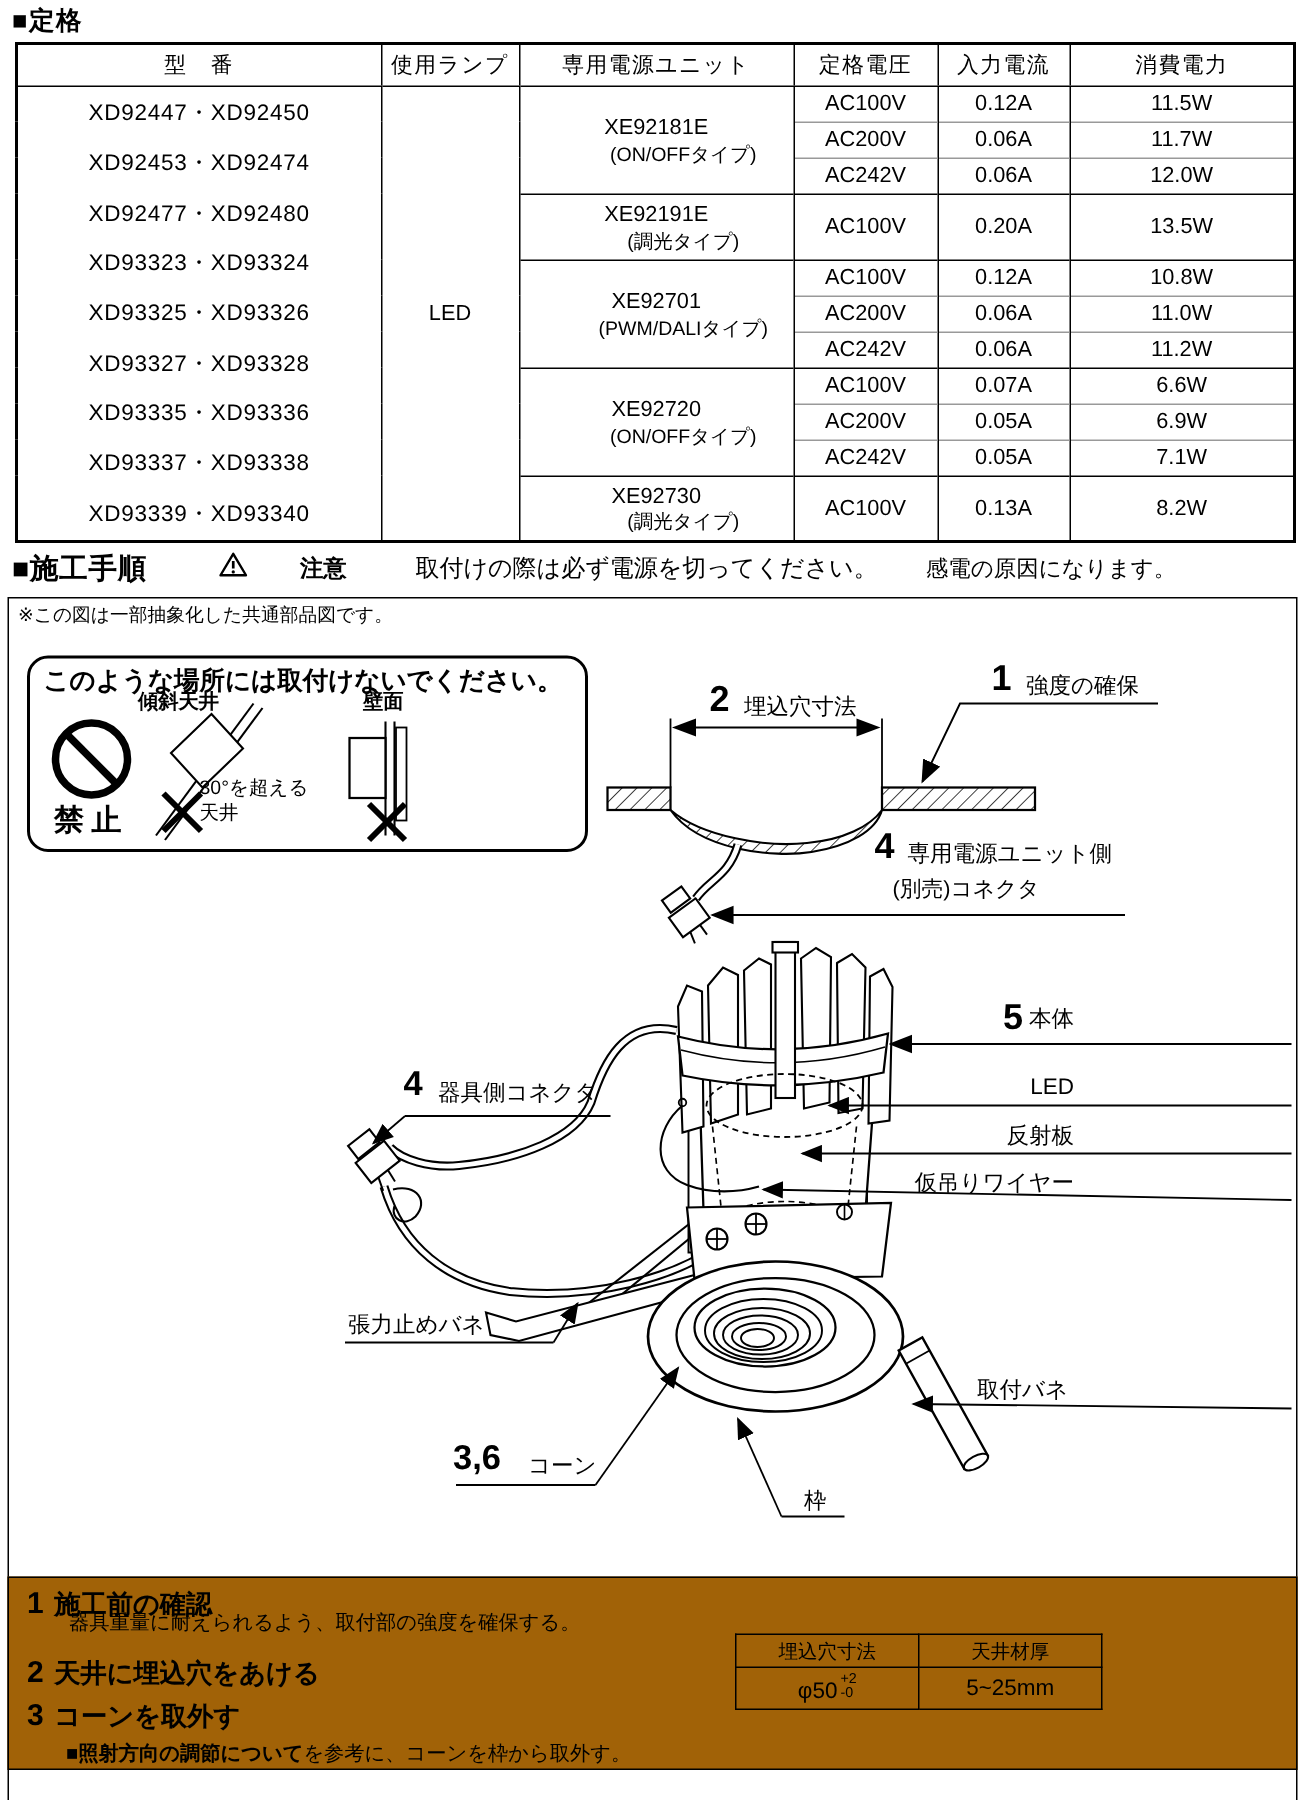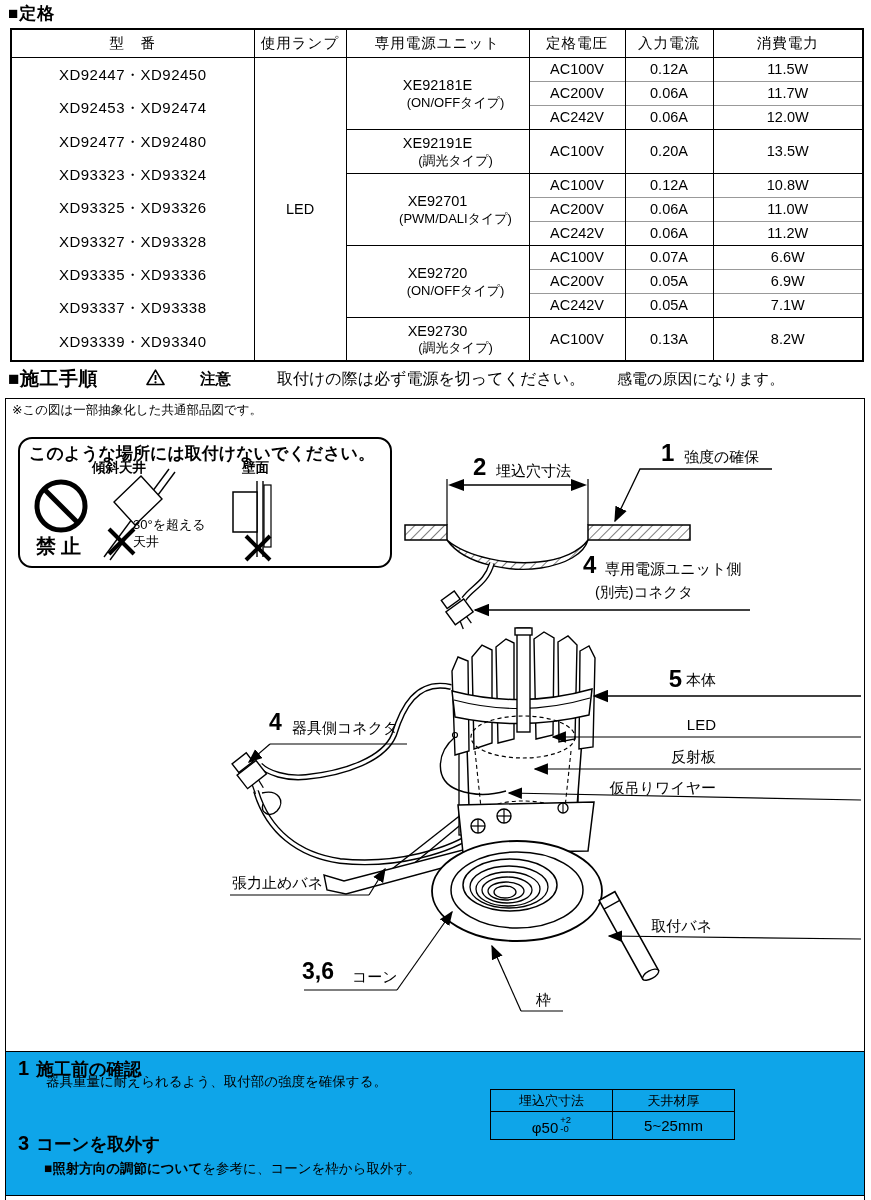--- a/index.html
+++ b/index.html
@@ -39,21 +39,21 @@
   .sk-label { font-size:13.5px; font-weight:bold; }
   .sk-note { font-size:13px; }
   .co-num { font-size:24px; font-weight:bold; }
   .co-num-sm { font-size:23px; font-weight:bold; }
   .co-text { font-size:15px; }
   .co-text-sm { font-size:14.5px; }
   .ralign { text-align:right; }
   .numtext .co-num { vertical-align:-2px; margin-right:4px; }
 
   
-  .instr-box { position:absolute; left:5px; top:1051px; width:860px; height:145px; border:1.5px solid #000; background:#0ea5e9; }
+  .instr-box { position:absolute; left:5px; top:1051px; width:860px; height:129px; border:1.5px solid #000; background:#a16207; }
   .step { position:absolute; white-space:nowrap; }
   .step-num { font-size:20px; font-weight:bold; margin-right:7px; }
   .step-title { font-size:17.5px; font-weight:bold; }
   .step-body { position:absolute; font-size:13.5px; white-space:nowrap; }
   .step-body b { font-size:13.5px; }
   table.hole { position:absolute; left:484px; top:37px; border-collapse:collapse; border:1.5px solid #000; }
   table.hole th { width:122px; height:22px; font-size:13px; font-weight:normal; border:1.2px solid #000; text-align:center; vertical-align:middle; }
   table.hole td { height:28px; font-size:15px; border:1.2px solid #000; text-align:center; vertical-align:middle; }
   .tol { display:inline-block; vertical-align:1px; margin-left:2px; line-height:9px; text-align:left; }
   .tol i { display:block; font-style:normal; font-size:9.5px; }
@@ -366,20 +366,23 @@
     <div class="dlabel co-num-sm" style="left:263px; top:310px;">4</div>
     <div class="dlabel co-text" style="left:286px; top:320px;">器具側コネクタ</div>
     <div class="dlabel co-text" style="left:226px; top:475px;">張力止めバネ</div>
   </div>
 
   <div class="instr-box">
     <div class="step" style="left:12px; top:5px;">
       <span class="step-num">1</span><span class="step-title">施工前の確認</span>
     </div>
     <div class="step-body" style="left:40px; top:21px;">器具重量に耐えられるよう、取付部の強度を確保する。</div>
+    <div class="step" style="left:12px; top:51px;">
+      <span class="step-num">2</span><span class="step-title">天井に埋込穴をあける</span>
+    </div>
     <div class="step" style="left:12px; top:80px;">
       <span class="step-num">3</span><span class="step-title">コーンを取外す</span>
     </div>
     <div class="step-body" style="left:38px; top:108px;">
       <b>■照射方向の調節について</b><span>を参考に、コーンを枠から取外す。</span>
     </div>
 
     <table class="hole">
       <tbody>
           <tr>

